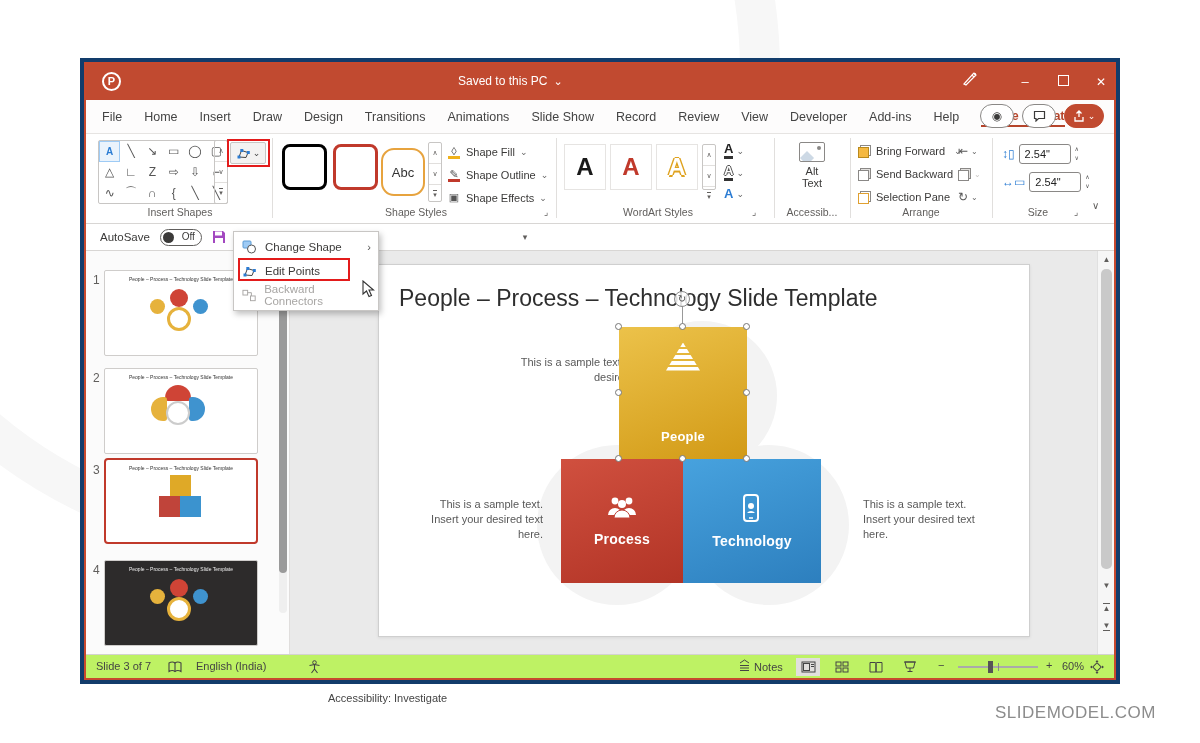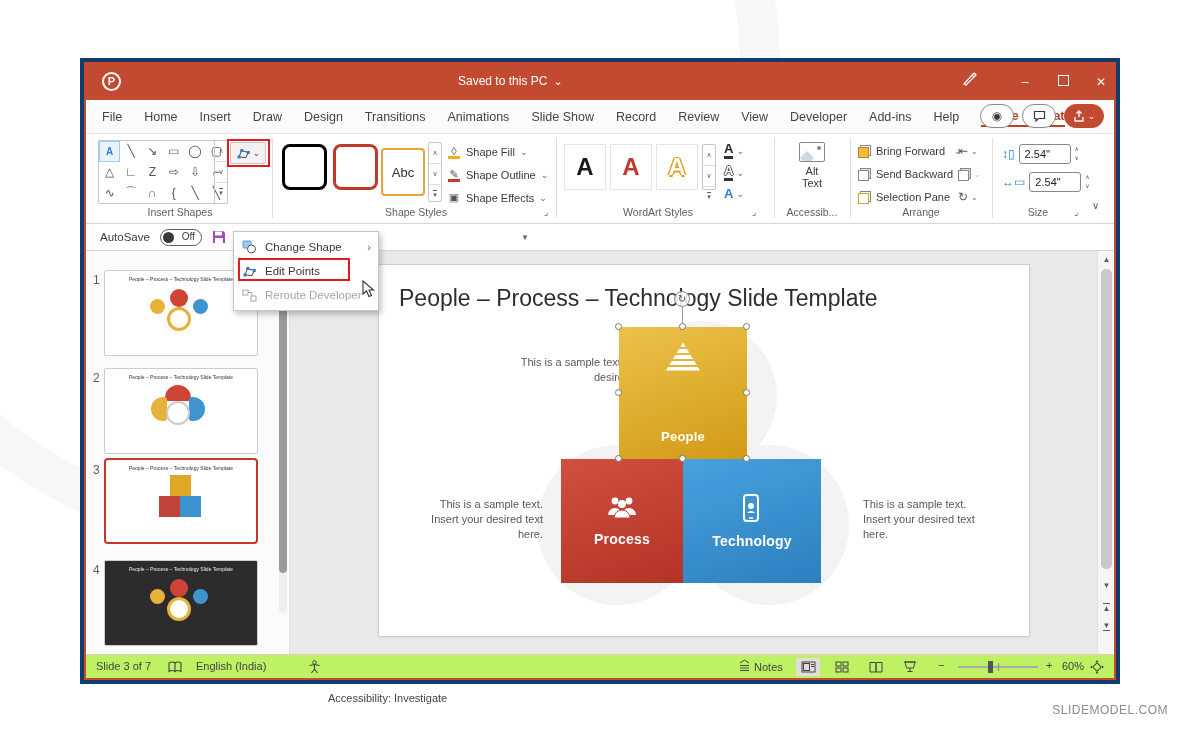--- a/index.html
+++ b/index.html
@@ -1,20 +1,20 @@
 <!DOCTYPE html>
 <html><head>
 <meta charset="utf-8">
 <style>
   * { margin:0; padding:0; box-sizing:border-box; }
   html,body { width:1200px; height:743px; background:#fff; overflow:hidden;
     font-family:"Liberation Sans", sans-serif; }
   body::before { content:""; position:absolute; left:-200px; top:-420px; width:900px; height:900px;
     border-radius:50%; border:40px solid #f7f7f7; }
-  .watermark { position:absolute; right:32px; top:703px; font-size:12px; color:#8c8c8c;
+  .watermark { position:absolute; right:44px; top:703px; font-size:17px; color:#8c8c8c;
     letter-spacing:.5px;text-align:right; }
 
   
   .window { position:absolute; left:86px; top:64px; width:1028px; height:614px; background:#fff;
     box-shadow:0 0 0 2px #c7492e, 0 0 0 6px #123c6b; }
 
   
   .titlebar { position:absolute; left:0; top:0; width:100%; height:36px; background:#c14a30;
     color:#fff; }
   .pp-logo { position:absolute; left:16px; top:8px; width:19px; height:19px; border:2px solid #fff;
@@ -67,21 +67,21 @@
 
   .editshape-btn { position:absolute; left:144px; top:8px; width:36px; height:22px;
     border:1px solid #c8c6c4; border-radius:2px; background:#f3f2f1; display:flex;
     align-items:center; justify-content:center; gap:2px; }
   .editshape-btn::after { content:"⌄"; font-size:9px; color:#444; }
   .redbox { position:absolute; border:2px solid #e31b1b; pointer-events:none; z-index:60; }
 
   .style-card { position:absolute; top:10px; width:45px; height:46px; border-radius:8px;
     background:#fff; border:3px solid #000; }
   .style-card.red { border-color:#c0392b; }
-  .abc-card { position:absolute; left:295px; top:14px; width:44px; height:48px; border-radius:4px;
+  .abc-card { position:absolute; left:295px; top:14px; width:44px; height:48px; border-radius:13px;
     border:2px solid #e7a33e; display:flex; align-items:center; justify-content:center;
     font-size:13px; color:#333; background:#fff; }
   .fx-btn { position:absolute; left:361px; height:20px; display:flex; align-items:center; gap:5px;
     font-size:11px; color:#3b3a39; white-space:nowrap; }
   .fx-btn::after { content:"⌄"; font-size:9px; color:#666; }
   .mini-ic { width:14px; height:14px; position:relative; display:inline-block; text-align:center;
     font-size:11px; line-height:13px; color:#555; }
   .bar-y::after, .bar-r::after, .bar-k::after { content:""; position:absolute; left:1px; right:1px;
     bottom:0; height:3px; }
   .bar-y::after { background:#f0b11a; } .bar-r::after { background:#c0392b; }
@@ -425,21 +425,21 @@
             <rect x="10.8" y="4" width="3" height="3" fill="#2b7cd3"></rect>
           </svg>
         <span>Edit Points</span>
       </div>
       <div class="mi disabled">
         <svg width="15" height="13" viewBox="0 0 15 13">
             <rect x="1" y="1" width="5" height="5" fill="none" stroke="#a8a6a4"></rect>
             <rect x="9" y="7" width="5" height="5" fill="none" stroke="#a8a6a4"></rect>
             <path d="M6 3.5 h4 v3.5" fill="none" stroke="#a8a6a4"></path>
           </svg>
-        <span>Reroute Developer</span>
+        <span>Backward Connectors</span>
       </div>
       <div class="redbox" style="left:4px; top:26px; width:112px; height:23px;"></div>
     </div>
     <svg class="cursor-arrow" width="14" height="18" viewBox="0 0 14 18">
         <path d="M1 1 L1 14 L4.5 11 L7 16.5 L9.5 15.5 L7 10 L11.5 10 Z" fill="#fff" stroke="#333" stroke-width="1.1"></path>
       </svg>
   </div>
 
   <div class="qat">
     <span>AutoSave</span>

